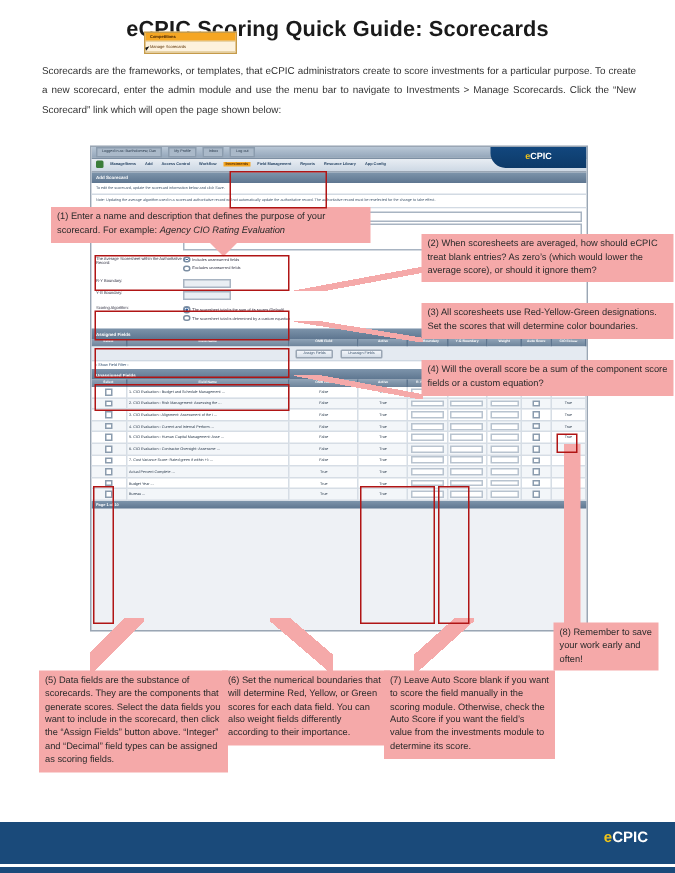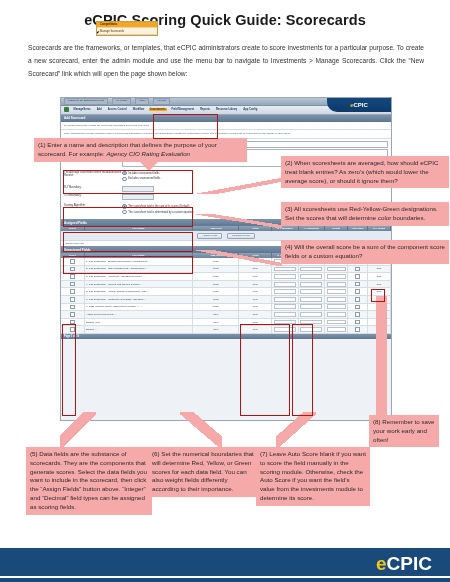--- a/index.html
+++ b/index.html
@@ -162,21 +162,21 @@
 
   
   .hl{position:absolute;border:1.4px solid #b01515;z-index:7;}
 
   
   .footer{
     position:absolute;left:0;bottom:6px;width:450px;height:28px;
     background:#1a4a7a;
   }
   .footer .fl{
-    position:absolute;right:18px;top:5px;font-size:19px;font-weight:bold;color:#ffffff;
+    position:absolute;right:18px;top:5px;font-size:10px;font-weight:bold;color:#ffffff;
   }
   .footer .fl i{color:#f0c419;font-style:normal;}
   .footrule{
     position:absolute;left:0;bottom:0;width:450px;height:4px;background:#1a4a7a;
   }
 </style>
 </head>
 <body>
 
 <div class="slide">

